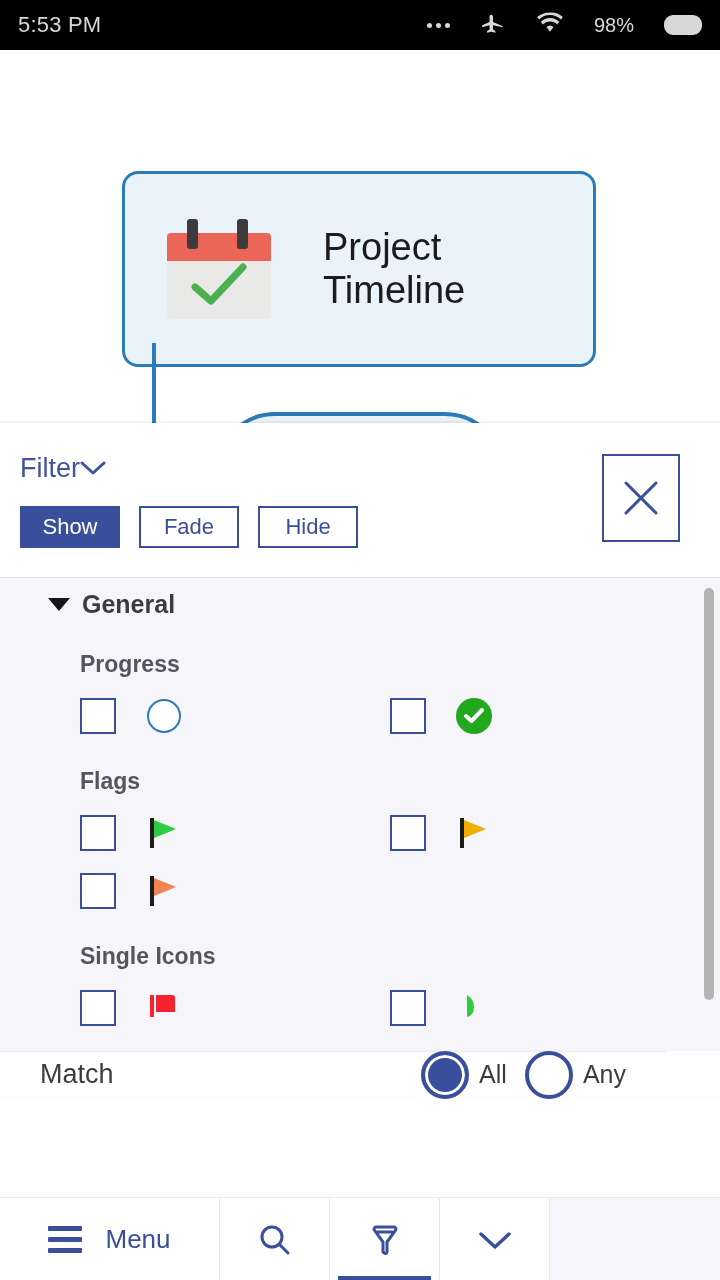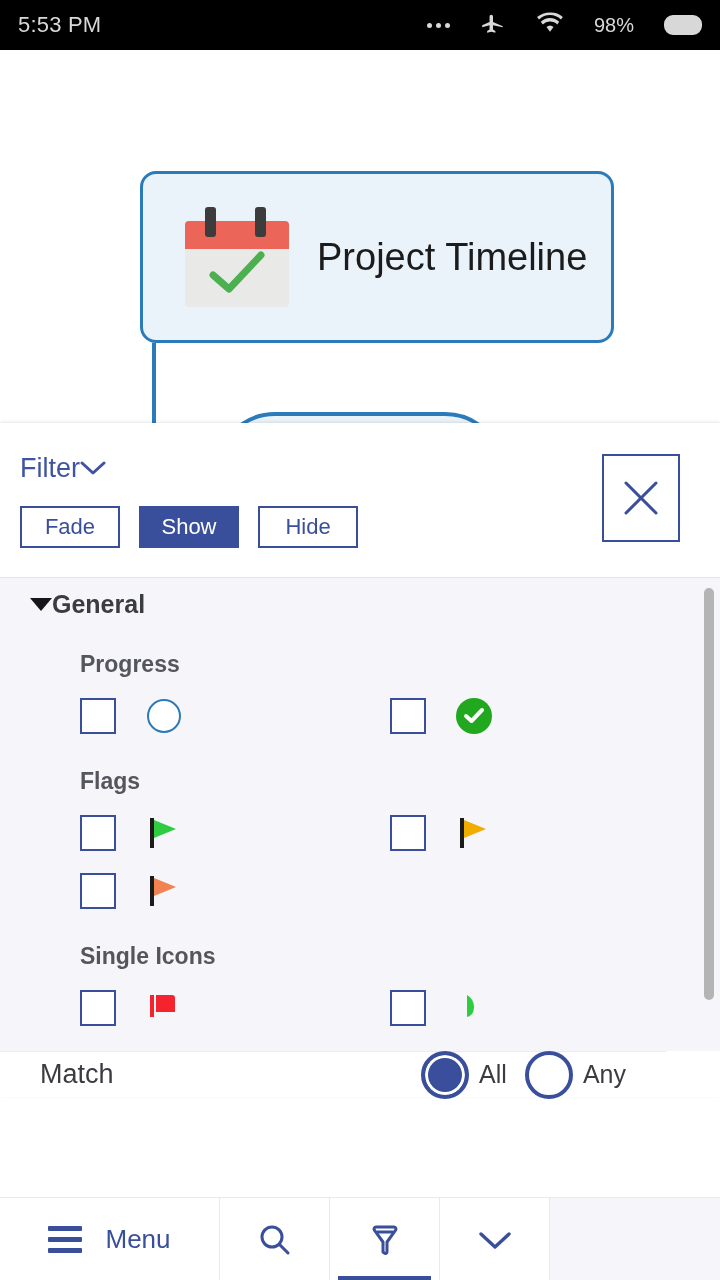--- a/index.html
+++ b/index.html
@@ -73,30 +73,31 @@
   .canvas {
     position: absolute;
     top: 50px; left: 0;
     width: 720px;
     height: 373px;
     background: #ffffff;
     overflow: hidden;
   }
   .node-root {
     position: absolute;
-    left: 140px;
+    left: 122px;
     top: 121px;
     width: 474px;
-    height: 172px;
+    height: 196px;
     border: 3px solid #2b7bba;
     border-radius: 16px;
     background: #eaf2fa;
     display: flex;
     align-items: center;
     box-sizing: border-box;
+    gap: 24px;
   }
   .cal-icon {
     width: 104px;
     height: 100px;
     margin-left: 42px;
     position: relative;
     flex: none;
   }
   .cal-body {
     position: absolute;
@@ -224,21 +225,22 @@
   
   .filter-body {
     position: relative;
     height: 473px;
     background: #f6f5f9;
     overflow: hidden;
   }
   .section-header {
     display: flex;
     align-items: center;
-    padding: 12px 0 0 30px;
+    gap: 12px;
+    padding: 12px 0 0 48px;
   }
   .tri-down {
     width: 0; height: 0;
     border-left: 11px solid transparent;
     border-right: 11px solid transparent;
     border-top: 13px solid #16161a;
   }
   .section-title {
     font-size: 25px;
     font-weight: bold;
@@ -475,22 +477,22 @@
       <div class="filter-label-row">
         <span class="filter-label">Filter</span>
         <span class="chev-down">
           <svg width="26" height="15" viewBox="0 0 26 15">
               <path d="M2 2 L13 12 L24 2" fill="none" stroke="#3f53a0" stroke-width="3" stroke-linecap="round" stroke-linejoin="round"></path>
             </svg>
         </span>
       </div>
 
       <div class="mode-row">
+        <button class="mode-btn active">Show</button>
         <button class="mode-btn">Fade</button>
-        <button class="mode-btn active">Show</button>
         <button class="mode-btn">Hide</button>
       </div>
 
       <div class="close-btn">
         <svg width="46" height="46" viewBox="0 0 46 46">
           <path d="M8 8 L38 38 M38 8 L8 38" stroke="#3a4f9b" stroke-width="3" stroke-linecap="round"></path>
         </svg>
       </div>
     </div>
 

